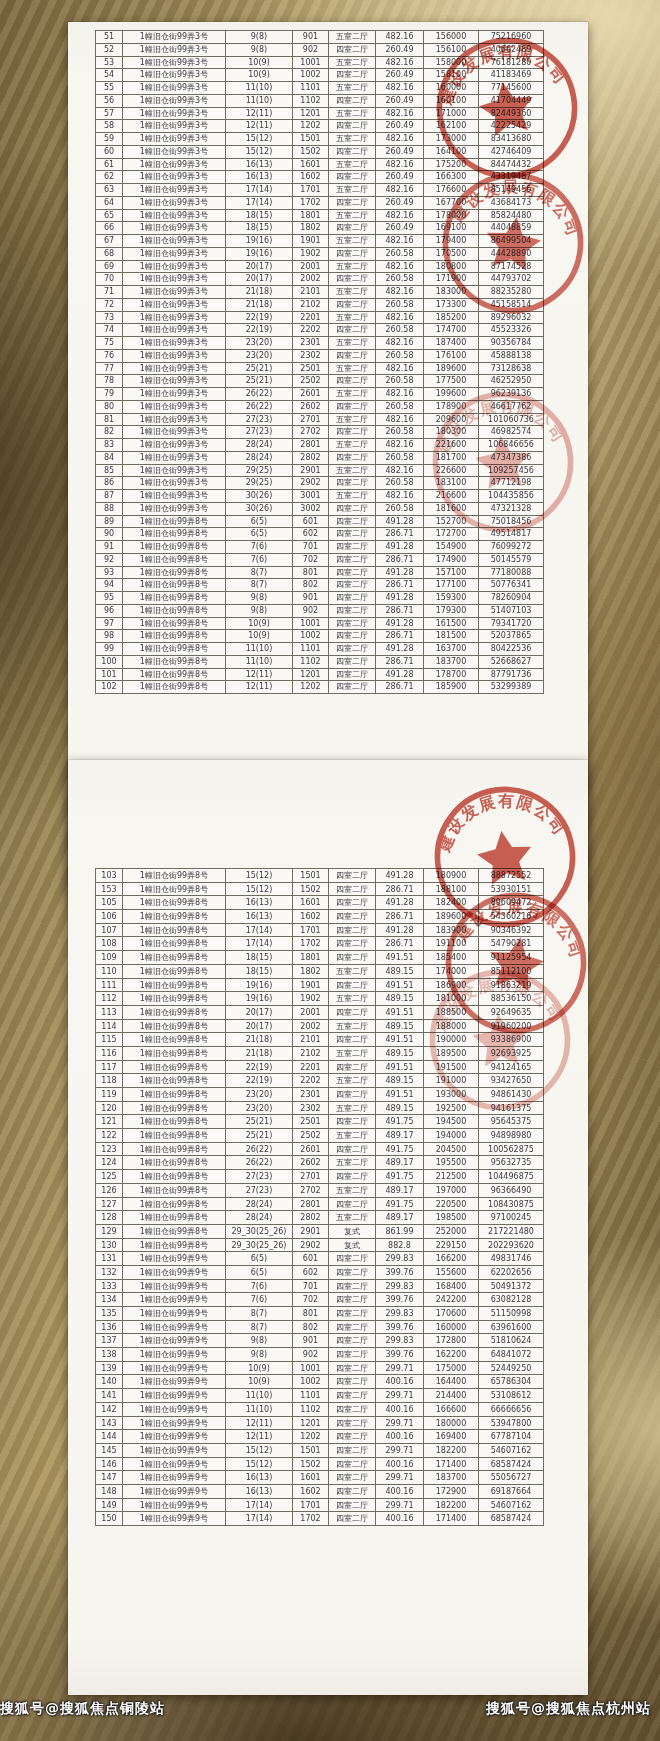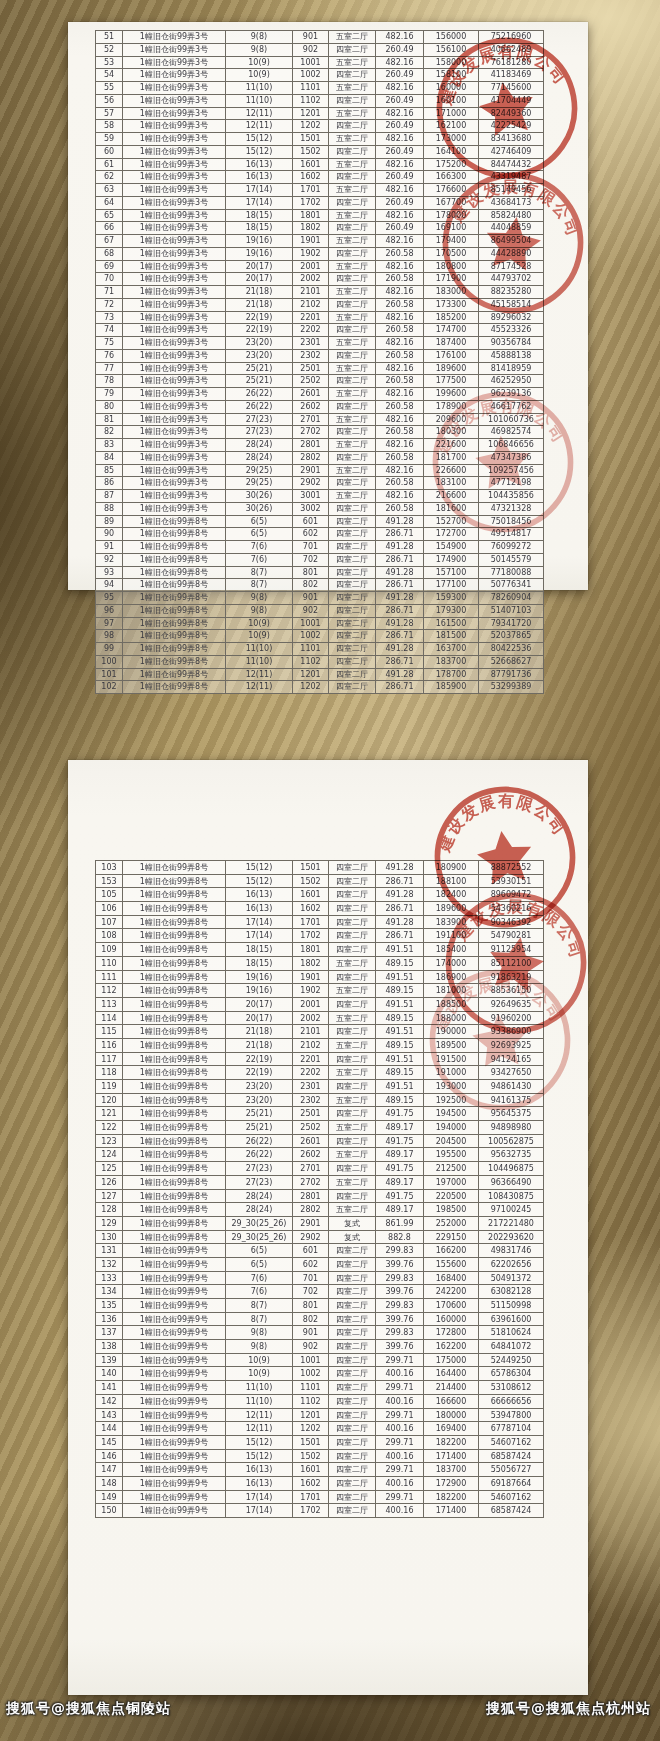--- a/index.html
+++ b/index.html
@@ -13,40 +13,40 @@
       radial-gradient(420px 330px at 103% 82%, rgba(219,202,152,.85), rgba(219,202,152,0) 60%),
       radial-gradient(300px 500px at 100% 45%, rgba(120,98,55,.6), rgba(120,98,55,0) 70%),
       repeating-linear-gradient(115deg, rgba(255,245,210,.10) 0 7px, rgba(60,45,20,.10) 7px 15px),
       linear-gradient(100deg,#79663f,#b09a64 35%,#c6b281 55%,#927c4d 80%,#6b5835);
   }
   .page{
     position:absolute;left:68px;width:520px;background:#f6f4ee;
     background:linear-gradient(180deg,#f4f2ec,#f8f6f0 6%,#f7f5ef 94%,#efede5);
     box-shadow:0 3px 10px rgba(20,12,2,.5), 0 0 1px rgba(0,0,0,.4);
   }
-  #p1{top:22px;height:568px;}
+  #p1{top:22px;height:878px;}
   #p2{top:760px;height:935px;}
   .tbl{position:absolute;left:27px;border-top:1px solid #6f6b62;border-left:1px solid #6f6b62;background:rgba(255,255,255,.35);}
   #t1{top:8px;}
-  #t2{top:100px;}
+  #t2{top:108px;}
   .r{display:flex;}
   .c{
     box-sizing:border-box;border-right:1px solid #6f6b62;border-bottom:1px solid #6f6b62;
     height:var(--rh);font-size:8px;line-height:var(--rh);text-align:center;
     white-space:nowrap;overflow:hidden;color:#3a3a41;
   }
   .c0{width:27px}.c1{width:103px}.c2{width:67px}.c3{width:36px}
   .c4{width:47px}.c5{width:48px}.c6{width:55px}.c7{width:65px}
   .seal{position:absolute;width:150px;height:150px;color:#bf3a2b;mix-blend-mode:multiply;pointer-events:none;}
   .seal text{fill:currentColor;font-size:17px;font-weight:bold;letter-spacing:2px;}
   .wm{
     position:absolute;top:1700px;font-size:14px;font-weight:bold;color:#fdfdfd;letter-spacing:1px;
     text-shadow:0 0 2px #1a1a1a,1px 1px 2px #1a1a1a,-1px -1px 2px #1a1a1a;
   }
-  #wm-left{left:6px;}
+  #wm-left{left:0;}
   #wm-right{right:9px;}
 </style>
 </head>
 <body>
 
 <div class="page" id="p1">
   <div class="tbl" id="t1" style="--rh:12.75px">
       <div class="r">
         <div class="c c0">51</div>
         <div class="c c1">1幢旧仓街99弄3号</div>
@@ -308,21 +308,21 @@
         <div class="c c7">45888138</div>
       </div>
       <div class="r">
         <div class="c c0">77</div>
         <div class="c c1">1幢旧仓街99弄3号</div>
         <div class="c c2">25(21)</div>
         <div class="c c3">2501</div>
         <div class="c c4">五室二厅</div>
         <div class="c c5">482.16</div>
         <div class="c c6">189600</div>
-        <div class="c c7">81418959</div>
+        <div class="c c7">73128638</div>
       </div>
       <div class="r">
         <div class="c c0">78</div>
         <div class="c c1">1幢旧仓街99弄3号</div>
         <div class="c c2">25(21)</div>
         <div class="c c3">2502</div>
         <div class="c c4">四室二厅</div>
         <div class="c c5">260.58</div>
         <div class="c c6">177500</div>
         <div class="c c7">46252950</div>

